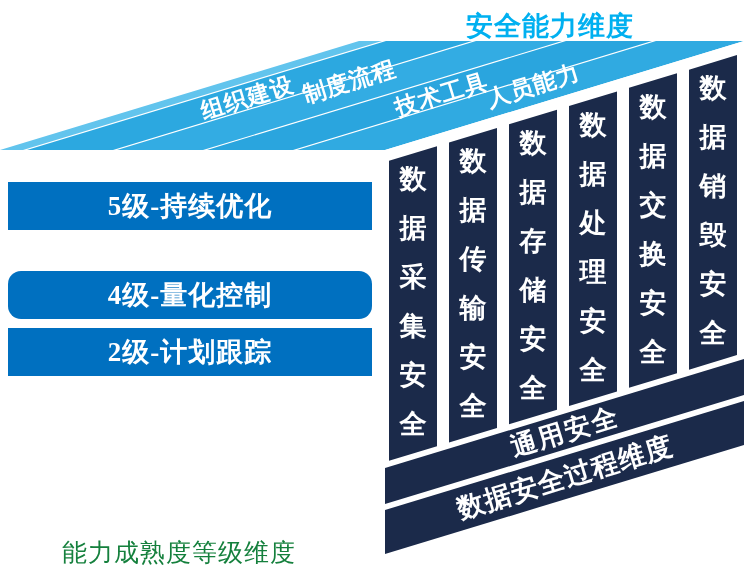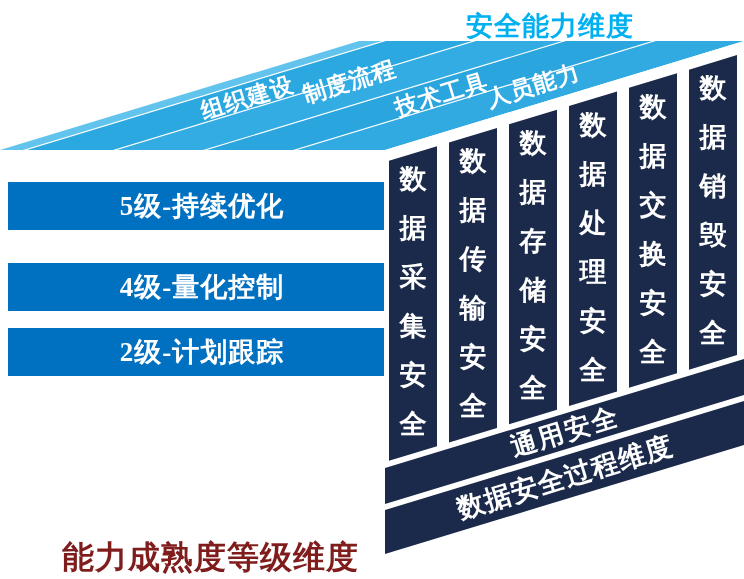--- a/index.html
+++ b/index.html
@@ -16,31 +16,31 @@
   .top-face-svg{position:absolute;left:0;top:0;width:744px;height:579px;}
   .stripe-label{
     font-family:"Liberation Serif","DejaVu Serif",serif;
     font-size:23px;font-weight:bold;fill:#ffffff;
     text-anchor:middle;dominant-baseline:middle;letter-spacing:1px;
   }
   
   .front-face{position:absolute;left:0;top:150px;width:380px;height:390px;background:#ffffff;}
   .level-bar{
     position:absolute;left:8px;width:364px;height:48px;background:#0070C0;
-    display:flex;align-items:center;justify-content:center;padding-left:12px;
+    display:flex;align-items:center;justify-content:center;
   }
   .level-bar:nth-child(1){top:32px;}
-  .level-bar:nth-child(2){top:113px;}
+  .level-bar:nth-child(2){top:121px;border-radius:13px;}
   .level-bar:nth-child(3){top:178px;}
   .level-bar:nth-child(4){top:250px;margin-left:12px;}
   .level-bar:nth-child(5){top:322px;}
   .level-label{color:#ffffff;font-weight:bold;font-size:27px;letter-spacing:1px;}
   .left-axis-label{
     position:absolute;left:62px;top:536px;
-    font-size:32px;font-weight:bold;color:#7f1d1d;letter-spacing:1px;
+    font-size:25px;font-weight:normal;color:#15803d;letter-spacing:1px;
   }
   
   .right-face{
     position:absolute;left:385px;top:150px;width:359px;height:404px;
     transform:skewY(-16.9deg);transform-origin:0 0;background:#ffffff;
   }
   .pillars{position:absolute;left:0;top:12px;width:359px;height:300px;}
   .pillar{position:absolute;top:0;width:48px;height:300px;background:#1B2A4A;}
   .pillar:nth-child(1){left:4px;}
   .pillar:nth-child(2){left:64px;}

